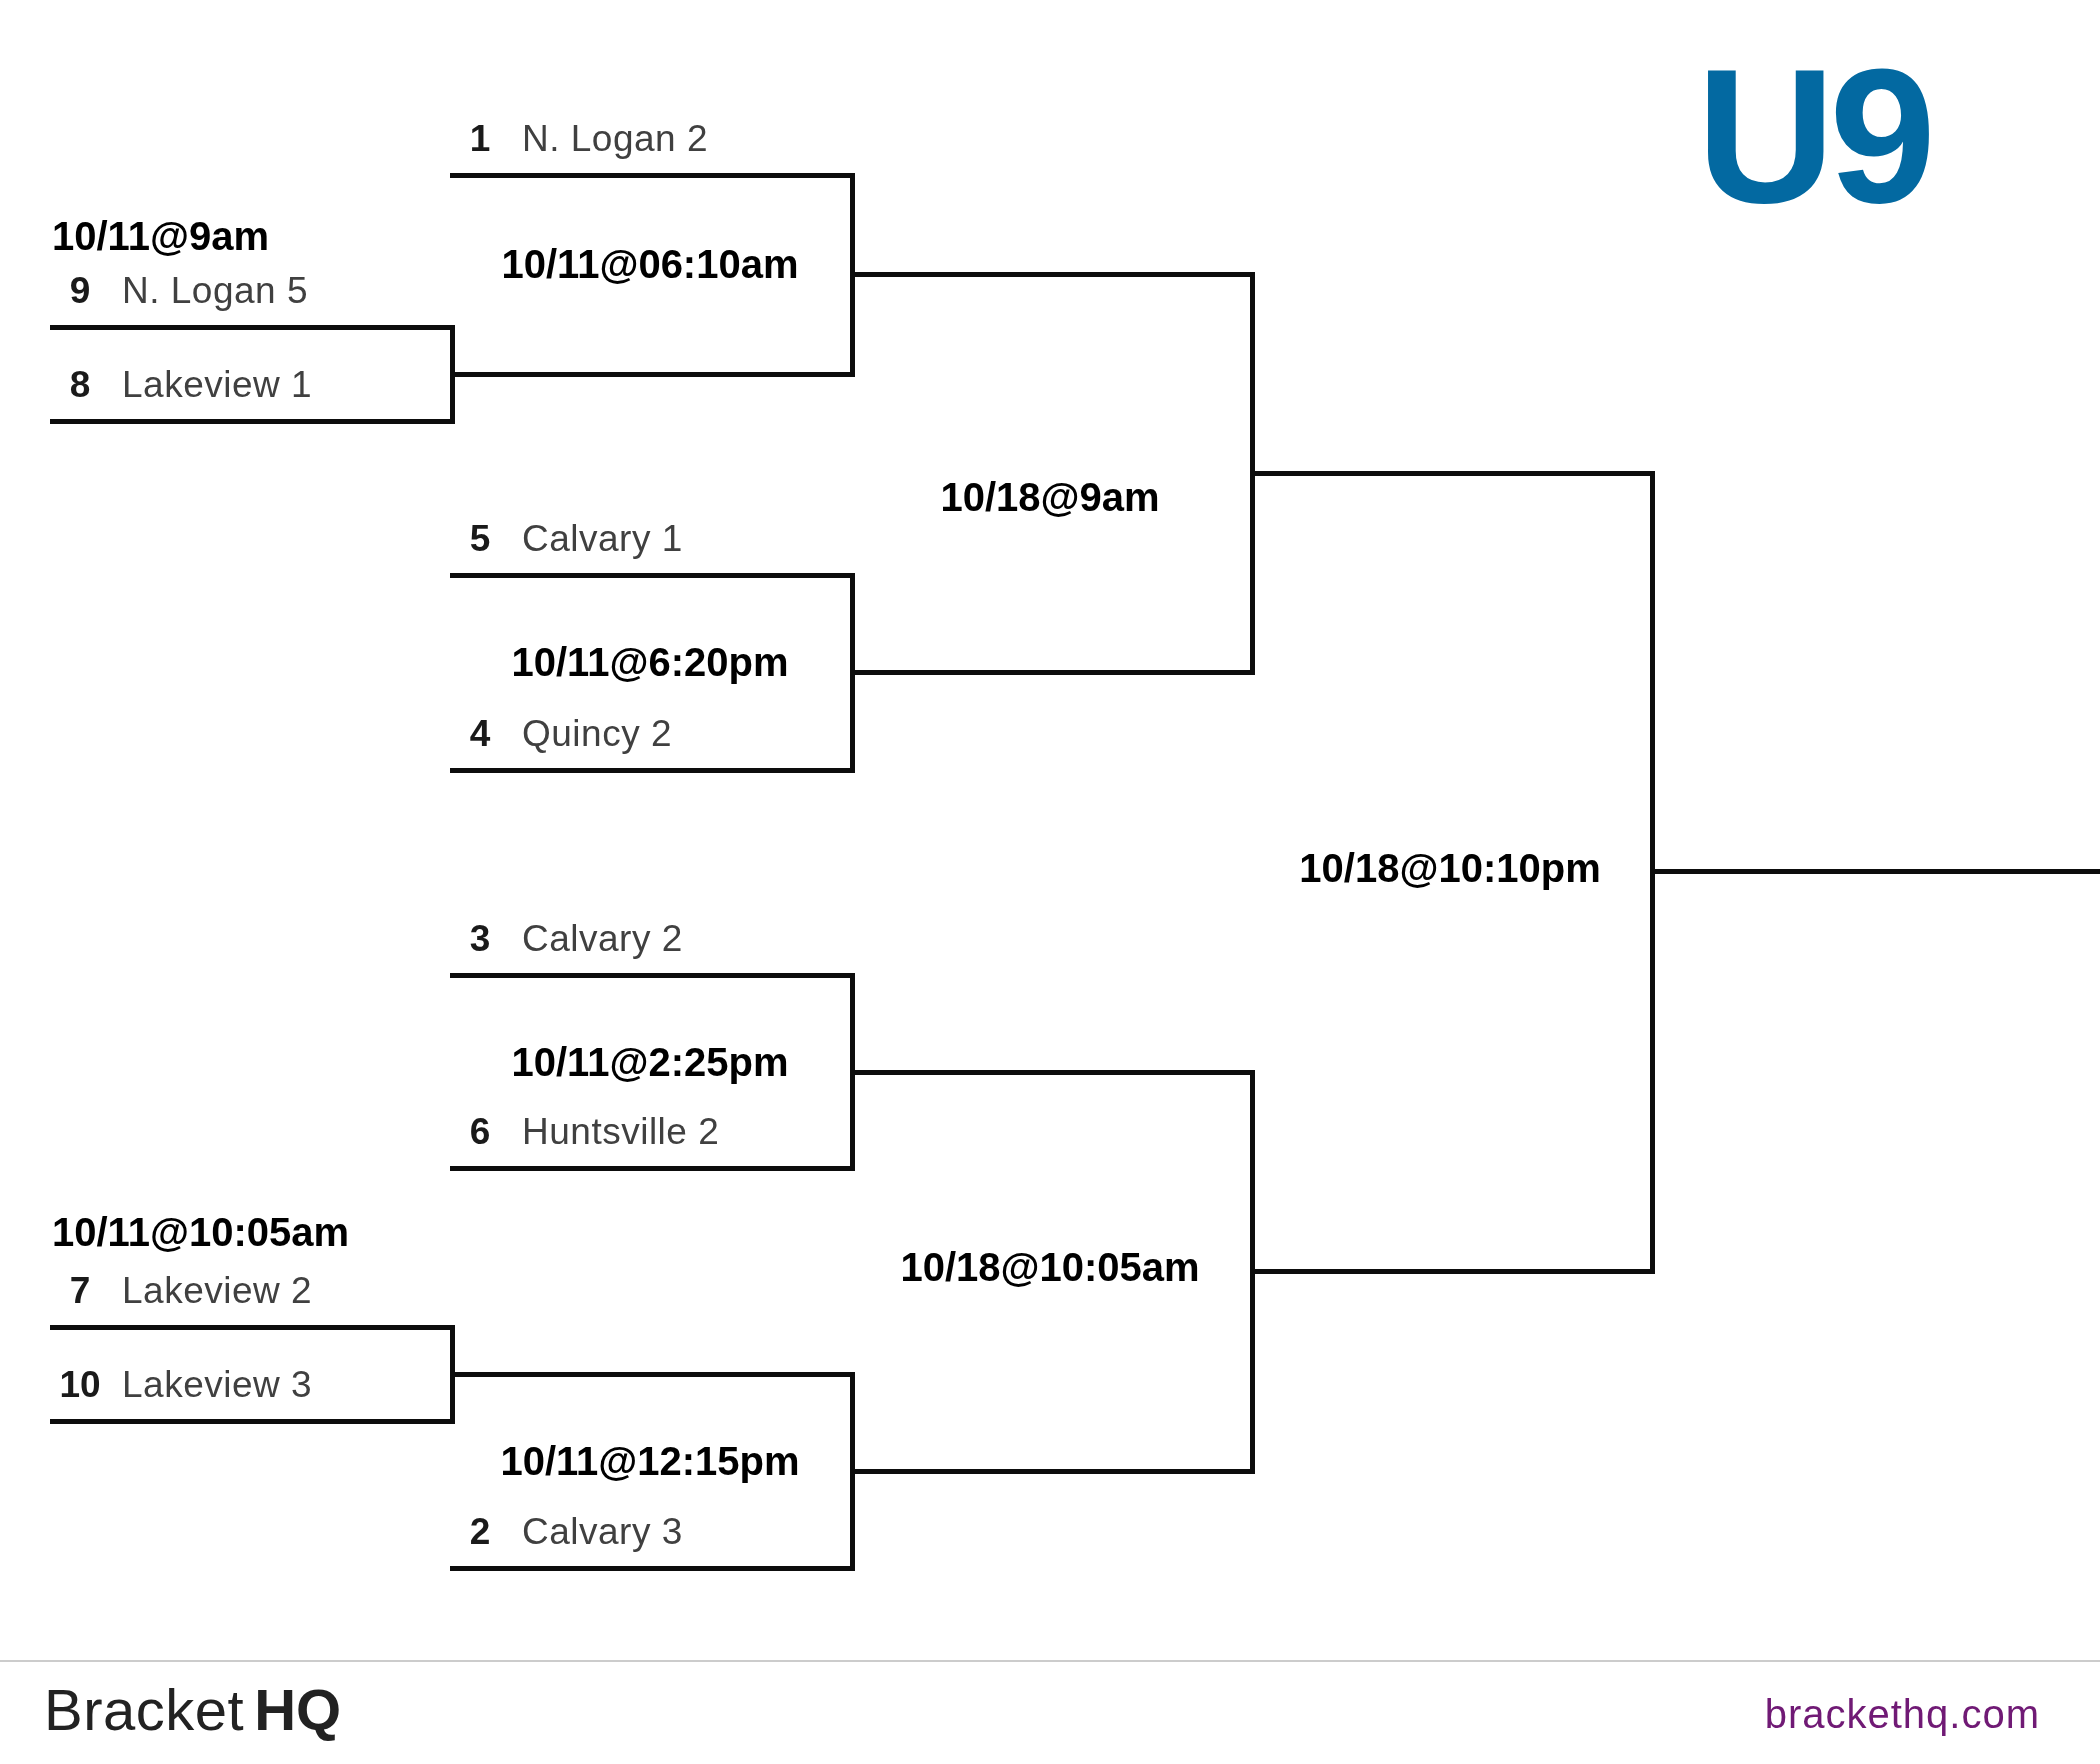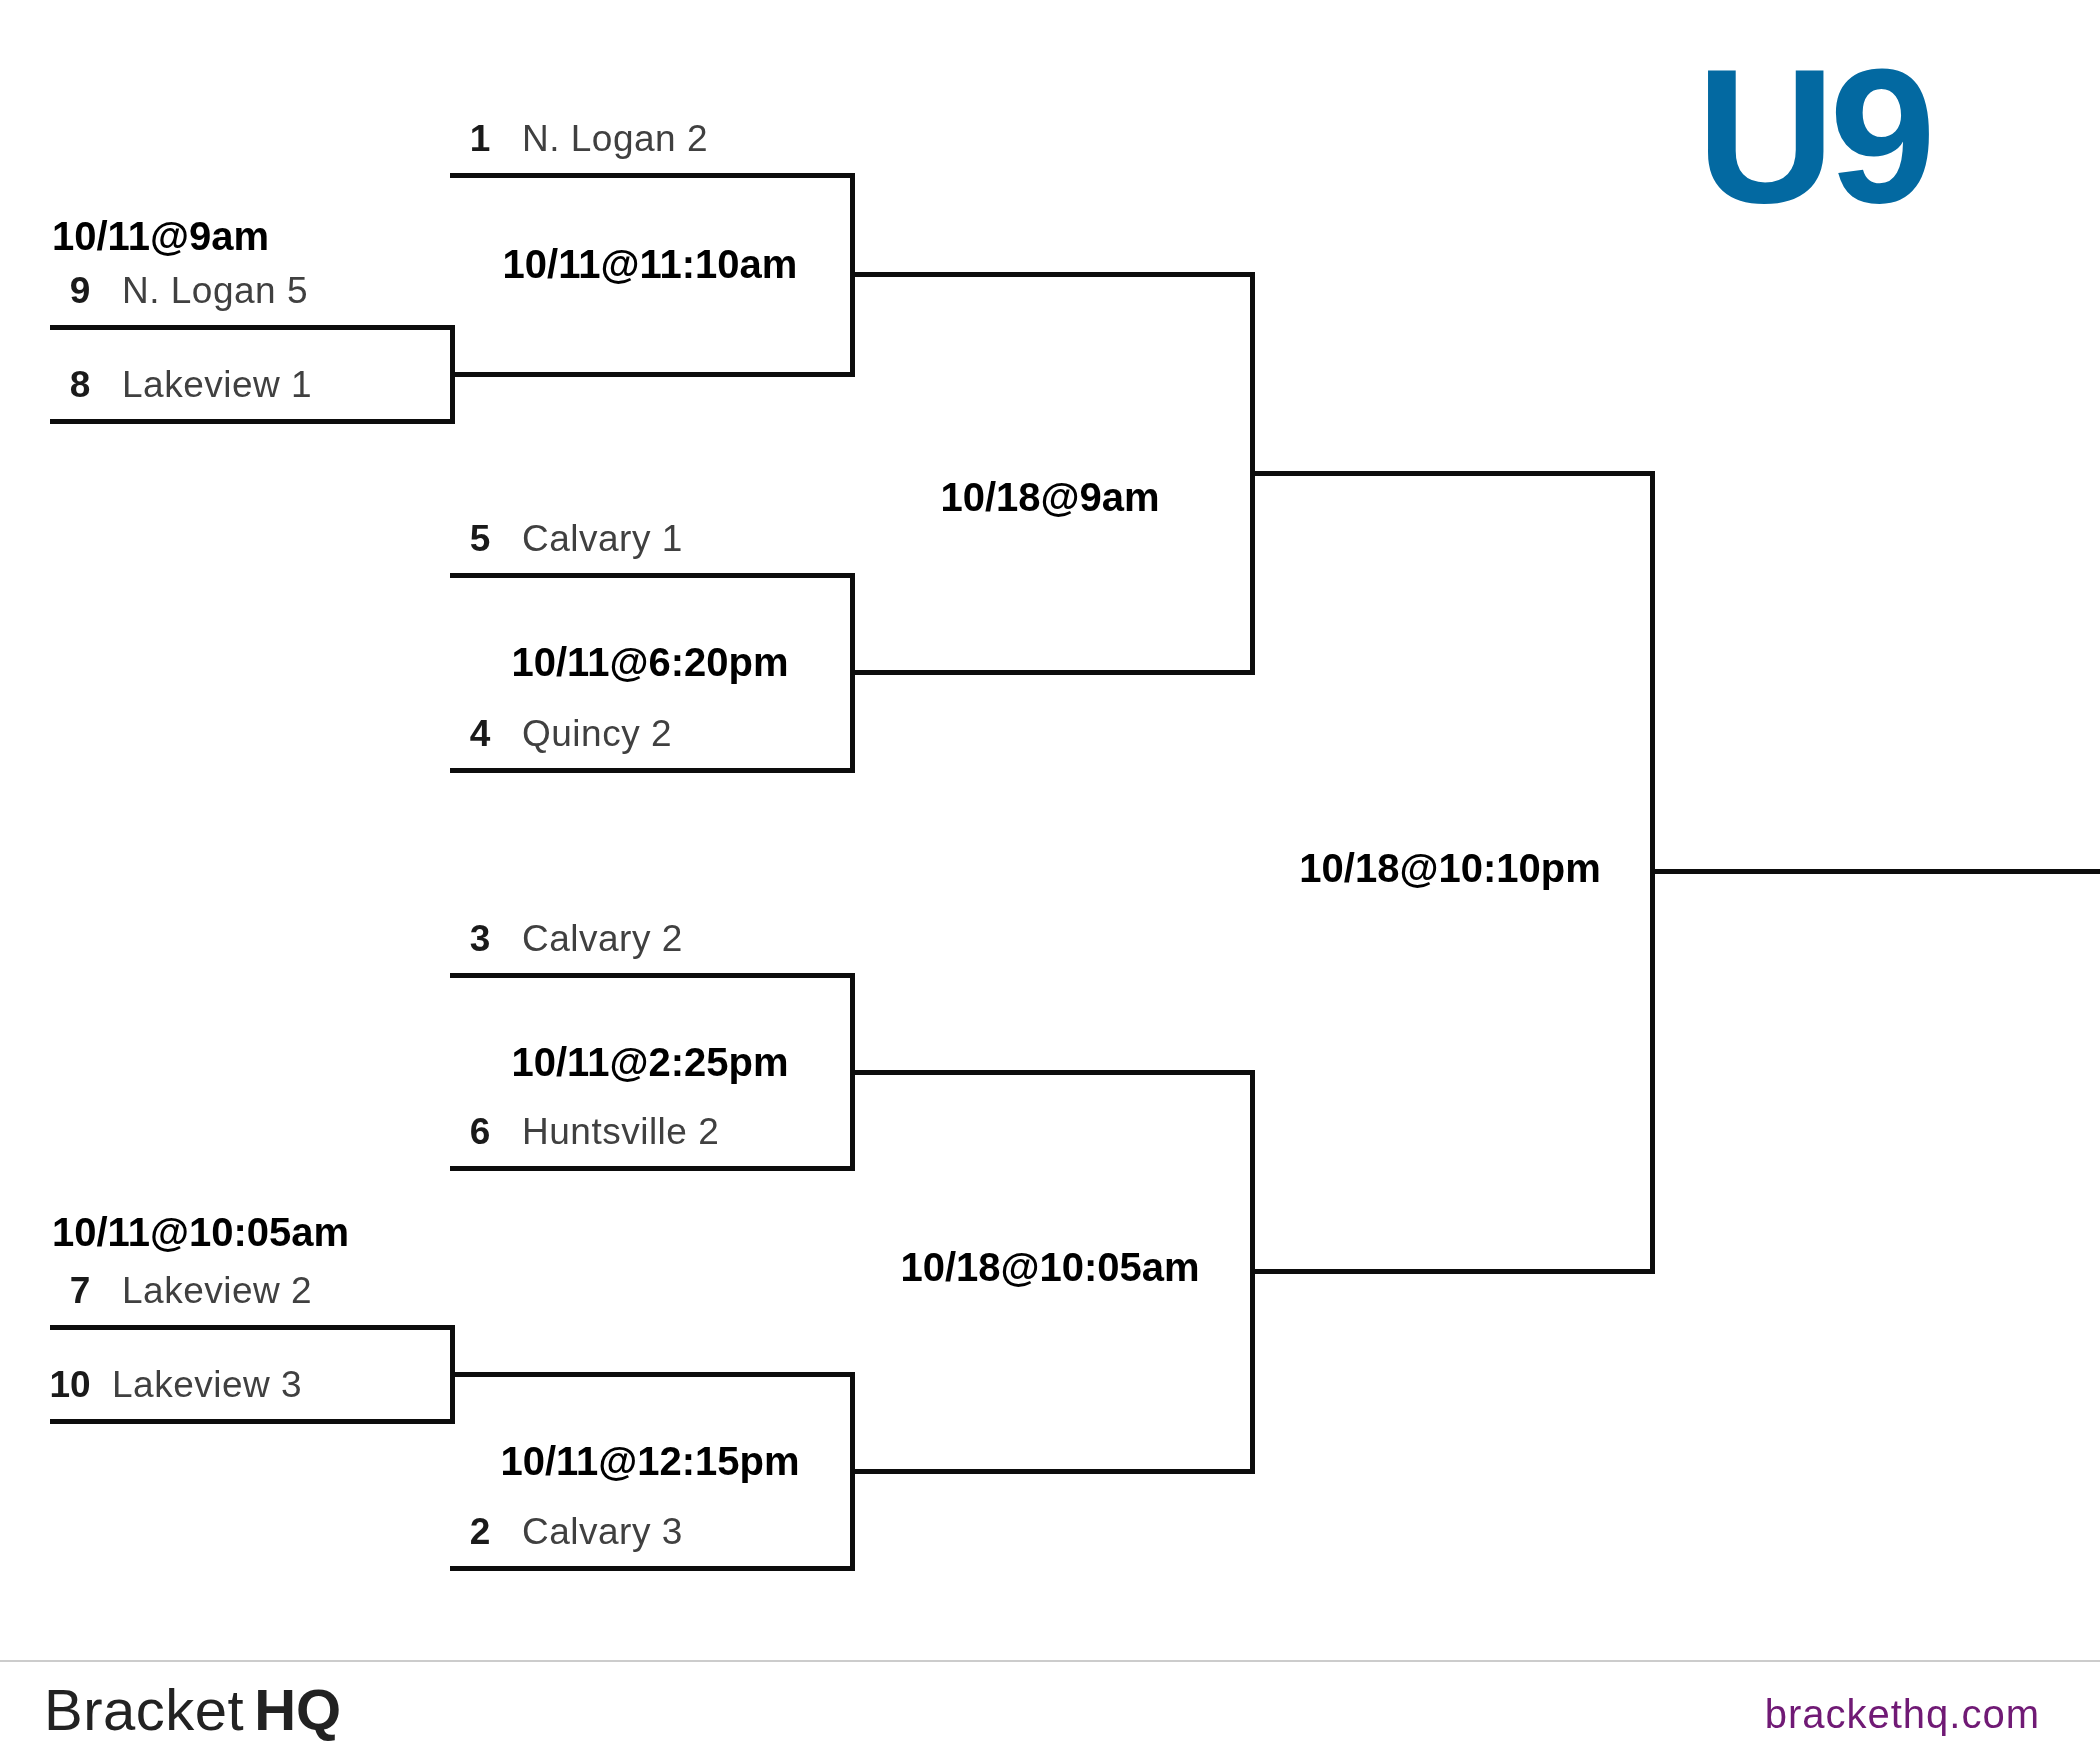--- a/index.html
+++ b/index.html
@@ -59,21 +59,21 @@
 <div class="hline" style="left:850px;top:1469px;width:405px;"></div>
 
 <div class="vline" style="left:1250px;top:1070px;height:404px;"></div>
 <div class="hline" style="left:1250px;top:1269px;width:405px;"></div>
 
 <div class="vline" style="left:1650px;top:471px;height:803px;"></div>
 <div class="hline" style="left:1650px;top:869px;width:450px;"></div>
 
 <div class="time" style="left:52px;top:208px;">10/11@9am</div>
 <div class="time" style="left:52px;top:1204px;">10/11@10:05am</div>
-<div class="time centered" style="left:450px;top:236px;width:400px;">10/11@11:10am</div>
+<div class="time centered" style="left:450px;top:236px;width:400px;">10/11@06:10am</div>
 <div class="time centered" style="left:450px;top:634px;width:400px;">10/11@6:20pm</div>
 <div class="time centered" style="left:450px;top:1034px;width:400px;">10/11@2:25pm</div>
 <div class="time centered" style="left:450px;top:1433px;width:400px;">10/11@12:15pm</div>
 <div class="time centered" style="left:850px;top:433px;width:400px;margin-top:36px;">10/18@9am</div>
 <div class="time centered" style="left:850px;top:1239px;width:400px;">10/18@10:05am</div>
 <div class="time centered" style="left:1250px;top:840px;width:400px;">10/18@10:10pm</div>
 
 <div class="team" style="left:50px;top:267px;">
   <span class="seed">9</span>
   <span class="tname">N. Logan 5</span>
@@ -103,21 +103,21 @@
 </div>
 <div class="team" style="left:450px;top:1108px;">
   <span class="seed">6</span>
   <span class="tname">Huntsville 2</span>
 </div>
 
 <div class="team" style="left:50px;top:1267px;">
   <span class="seed">7</span>
   <span class="tname">Lakeview 2</span>
 </div>
-<div class="team" style="left:40px;top:1361px;">
+<div class="team" style="left:50px;top:1361px;">
   <span class="seed">10</span>
   <span class="tname">Lakeview 3</span>
 </div>
 
 <div class="team" style="left:450px;top:1508px;">
   <span class="seed">2</span>
   <span class="tname">Calvary 3</span>
 </div>
 
 <div class="footer-divider"></div>

